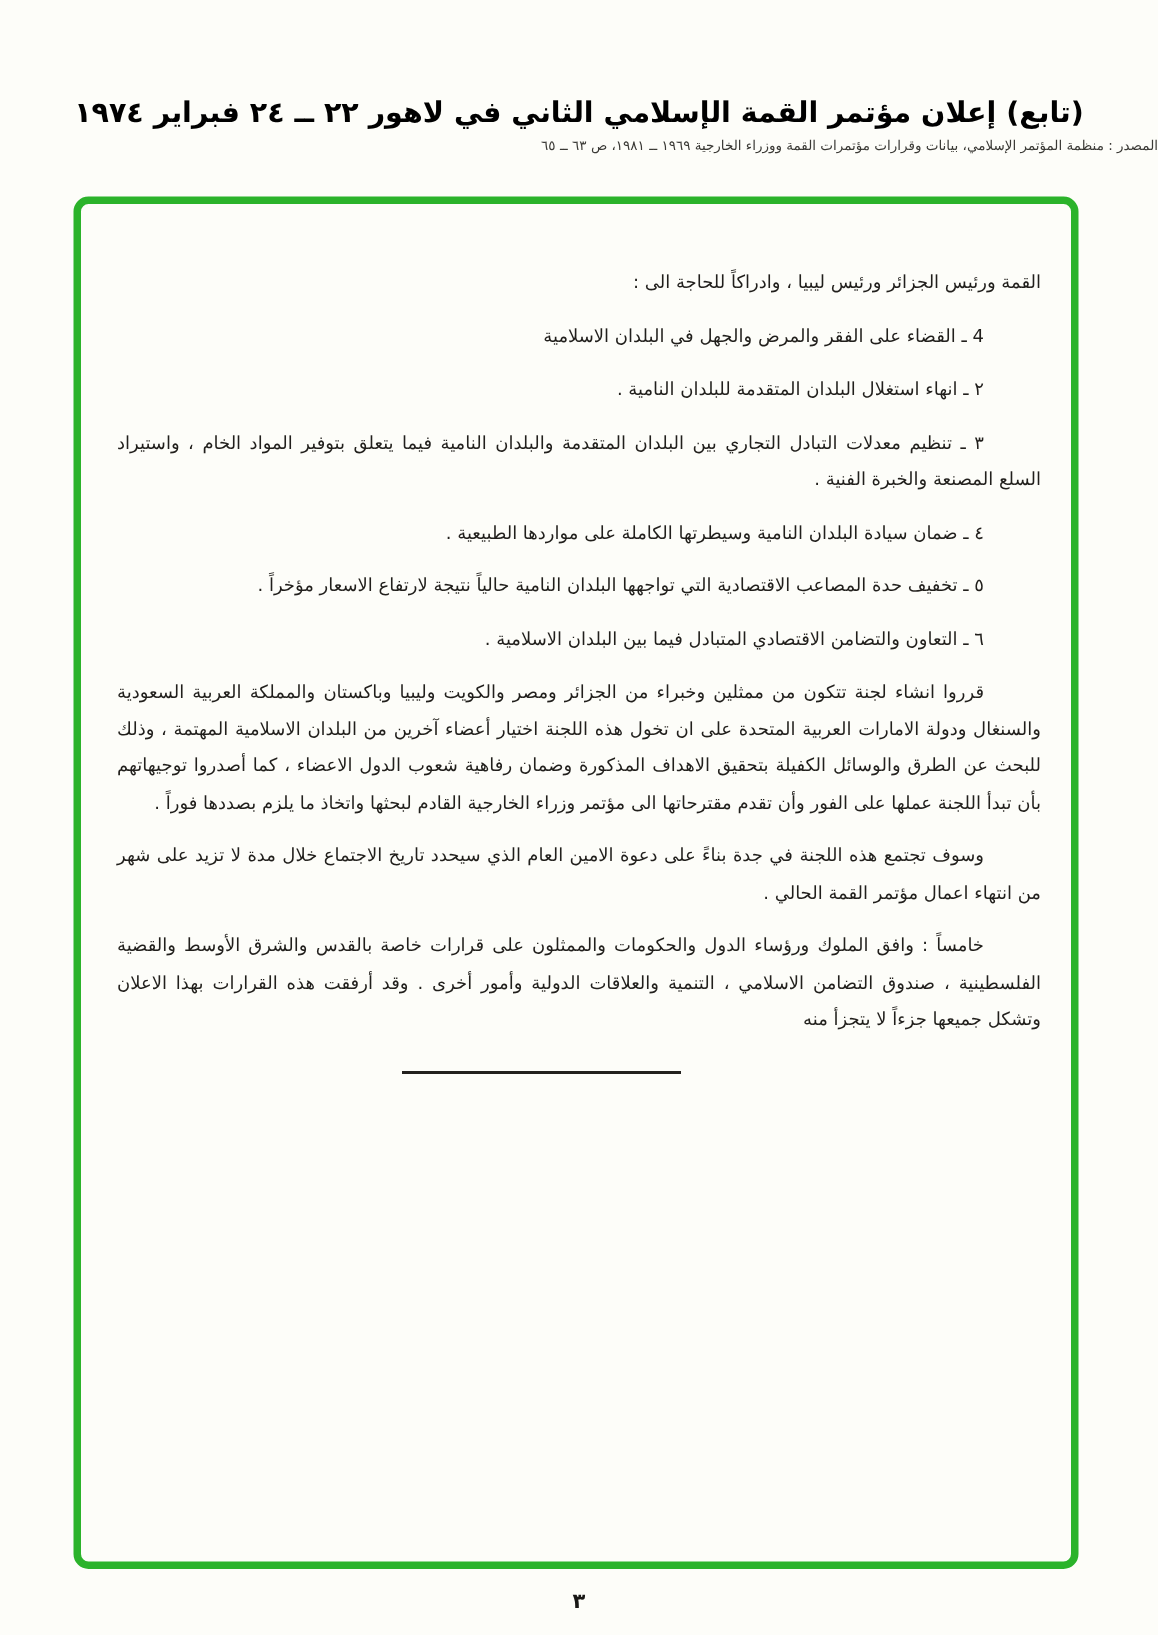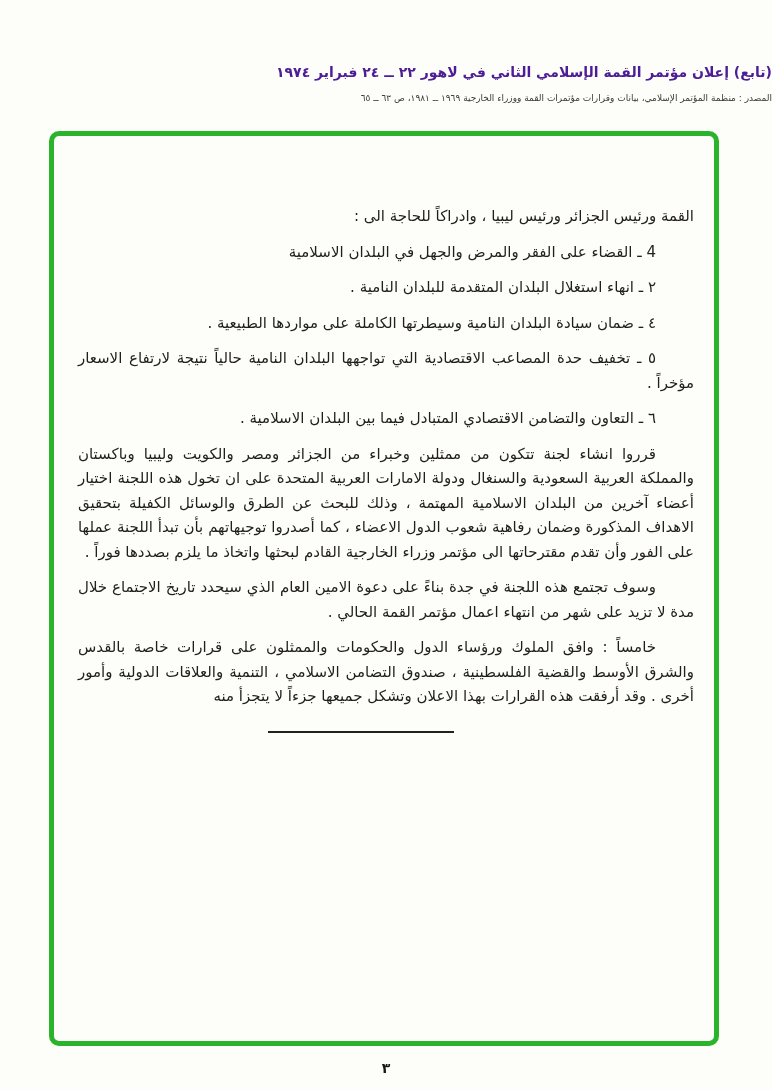--- a/index.html
+++ b/index.html
@@ -14,25 +14,26 @@
     background: #fdfdf9;
     font-family: "DejaVu Sans", sans-serif;
     color: #1d1c1a;
     overflow: hidden;
   }
   .doc-header {
     position: absolute;
     top: 64px;
     left: 0;
     right: 0;
+    text-align: center;
     direction: rtl;
-    font-size: 14px;
+    font-size: 19px;
     font-weight: bold;
     letter-spacing: 0.2px;
-    color: #4c1d95;
+    color: #000000;
   }
   .doc-source {
     position: absolute;
     top: 93px;
     left: 0;
     right: 0;
     text-align: right;
     direction: rtl;
     font-size: 9px;
     color: #3a3935;
@@ -47,24 +48,23 @@
     border-radius: 10px;
     background: transparent;
   }
   .content {
     position: absolute;
     top: 40px;
     right: 20px;
     left: 24px;
     direction: rtl;
     text-align: justify;
-    font-size: 15px;
+    font-size: 12px;
     line-height: 24.5px;
     color: #211f1c;
-    margin-top: 28px;
   }
   .content p {
     margin: 0 0 11px 0;
     text-indent: 38px;
   }
   .content p.intro {
     text-indent: 0;
   }
   .content p.numbered {
     text-align: right;
@@ -100,20 +100,21 @@
 
   <div class="green-box">
     <div class="content">
 
       <p class="intro">القمة ورئيس الجزائر ورئيس ليبيا ، وادراكاً للحاجة الى :</p>
 
       <p class="numbered">4 ـ القضاء على الفقر والمرض والجهل في البلدان الاسلامية</p>
 
       <p class="numbered">٢ ـ انهاء استغلال البلدان المتقدمة للبلدان النامية .</p>
 
+      <p>٣ ـ تنظيم معدلات التبادل التجاري بين البلدان المتقدمة والبلدان النامية فيما يتعلق بتوفير المواد الخام ، واستيراد السلع المصنعة والخبرة الفنية .</p>
 
       <p class="numbered">٤ ـ ضمان سيادة البلدان النامية وسيطرتها الكاملة على مواردها الطبيعية .</p>
 
       <p>٥ ـ تخفيف حدة المصاعب الاقتصادية التي تواجهها البلدان النامية حالياً نتيجة لارتفاع الاسعار مؤخراً .</p>
 
       <p class="numbered">٦ ـ التعاون والتضامن الاقتصادي المتبادل فيما بين البلدان الاسلامية .</p>
 
       <p>قرروا انشاء لجنة تتكون من ممثلين وخبراء من الجزائر ومصر والكويت وليبيا وباكستان والمملكة العربية السعودية والسنغال ودولة الامارات العربية المتحدة على ان تخول هذه اللجنة اختيار أعضاء آخرين من البلدان الاسلامية المهتمة ، وذلك للبحث عن الطرق والوسائل الكفيلة بتحقيق الاهداف المذكورة وضمان رفاهية شعوب الدول الاعضاء ، كما أصدروا توجيهاتهم بأن تبدأ اللجنة عملها على الفور وأن تقدم مقترحاتها الى مؤتمر وزراء الخارجية القادم لبحثها واتخاذ ما يلزم بصددها فوراً .</p>
 
       <p>وسوف تجتمع هذه اللجنة في جدة بناءً على دعوة الامين العام الذي سيحدد تاريخ الاجتماع خلال مدة لا تزيد على شهر من انتهاء اعمال مؤتمر القمة الحالي .</p>

